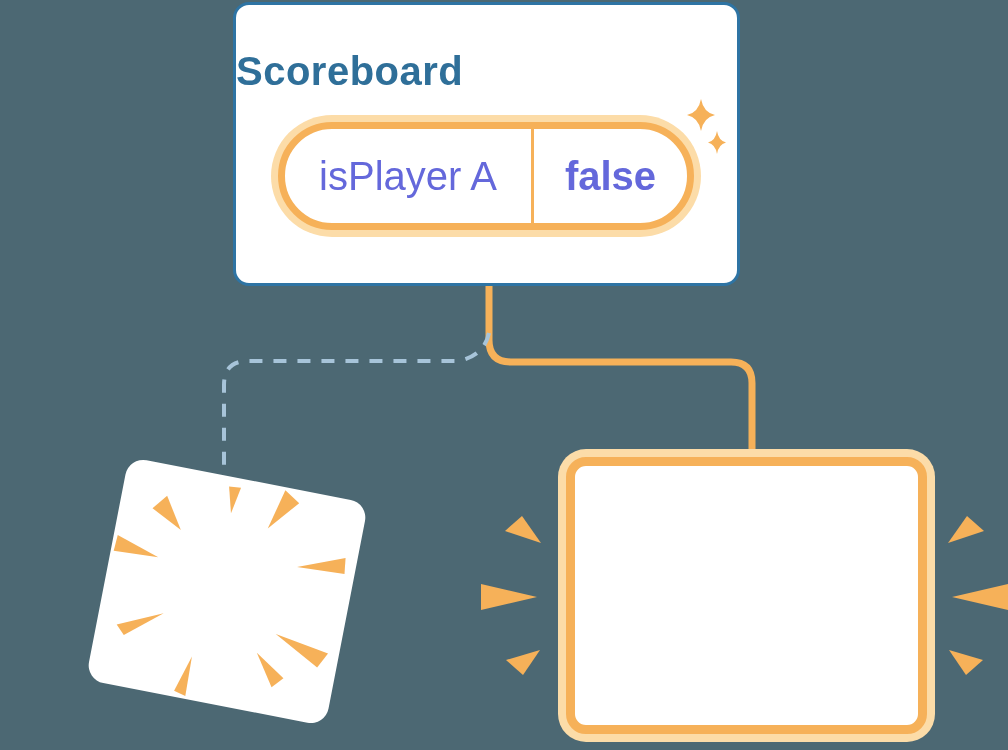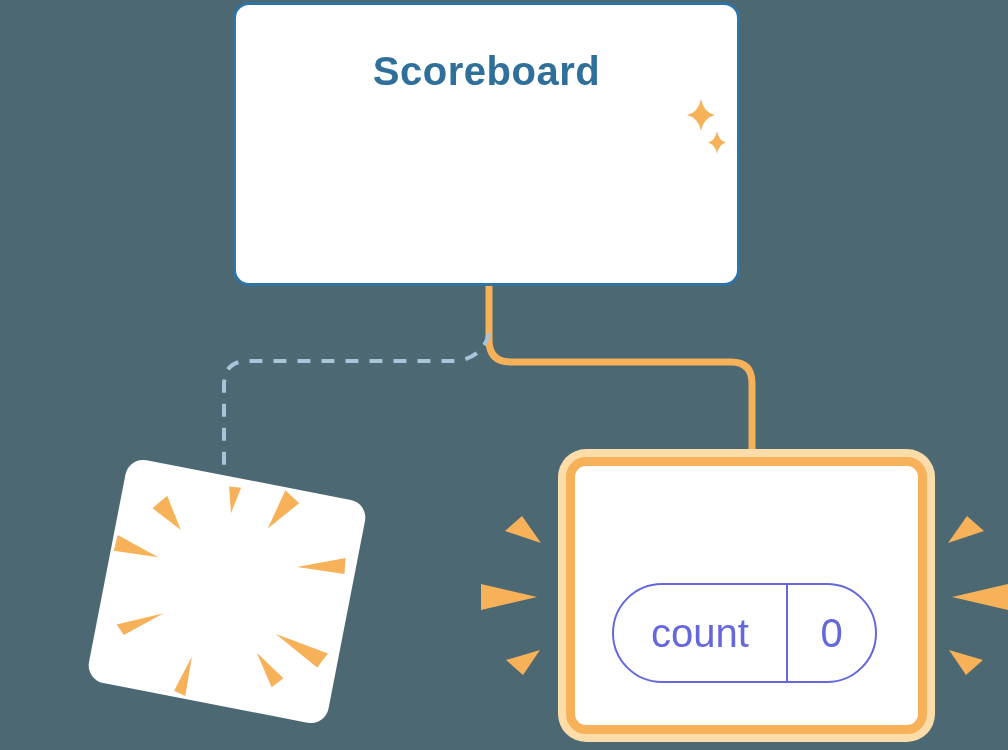--- a/index.html
+++ b/index.html
@@ -16,21 +16,21 @@
   .stroke-orange{stroke:var(--orange);stroke-width:7;fill:none;}
   .stroke-dashed{stroke:var(--dashed);stroke-width:4;fill:none;stroke-dasharray:13 11;}
   .orange-fill{fill:var(--orange);}
 
   .card{position:absolute;background:var(--card-bg);box-sizing:border-box;z-index:2;}
   .scoreboard{left:233px;top:2px;width:507px;height:284px;
               border:3px solid var(--blue-border);border-radius:16px;}
   .counter{left:566px;top:457px;width:361px;height:277px;
            border:9px solid var(--orange);border-radius:20px;
            box-shadow:0 0 0 8px var(--orange-light);}
-  .card-title{position:absolute;left:0;right:0;text-align:center;
+  .card-title{position:absolute;left:0;right:0;text-align:left;
               color:var(--blue-text);font-size:40px;font-weight:600;
               letter-spacing:.5px;}
   .scoreboard .card-title{top:44px;}
   .counter .card-title{top:50px;}
 
   .state-pill{position:absolute;box-sizing:border-box;background:var(--card-bg);
               display:flex;align-items:stretch;}
   .orange-pill{left:42px;top:117px;width:416px;height:108px;
                border:7px solid var(--orange);border-radius:54px;
                box-shadow:0 0 0 7px var(--orange-light);}
@@ -56,28 +56,28 @@
 
 <div class="canvas">
 
   <svg class="layer z1" viewBox="0 0 1008 750">
     <path class="stroke-orange" d="M 489 282 L 489 340 Q 489 362 511 362 L 731 362 Q 752 362 752 383 L 752 452"></path>
     <path class="stroke-dashed" d="M 489 333 Q 484 356 458 361 L 248 361 Q 224 361 224 385 L 224 465"></path>
   </svg>
 
   <div class="card scoreboard">
     <div class="card-title">Scoreboard</div>
+    <div class="state-pill orange-pill">
+      <div class="cell name">isPlayer A</div>
+      <div class="divider orange-div"></div>
+      <div class="cell value bold">false</div>
+    </div>
   </div>
 
   <div class="card counter">
-    <div class="state-pill purple-pill">
-      <div class="cell name">count</div>
-      <div class="divider purple-div"></div>
-      <div class="cell value">0</div>
-    </div>
   </div>
 
   <div class="destroyed-card">
     <svg viewBox="0 0 244 227">
       <g class="orange-fill">
         <polygon points="65,62 33,46 45,31"></polygon>
         <polygon points="111,36 104,10 116,9"></polygon>
         <polygon points="150,44 160,3 176,13"></polygon>
         <polygon points="186,76 232,58 234,74"></polygon>
         <polygon points="178,146 233,155 225,171"></polygon>

